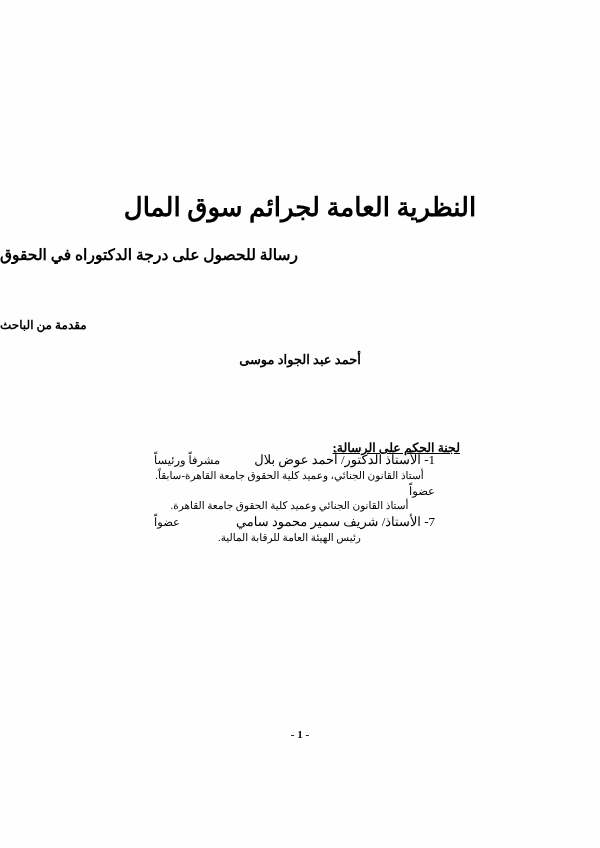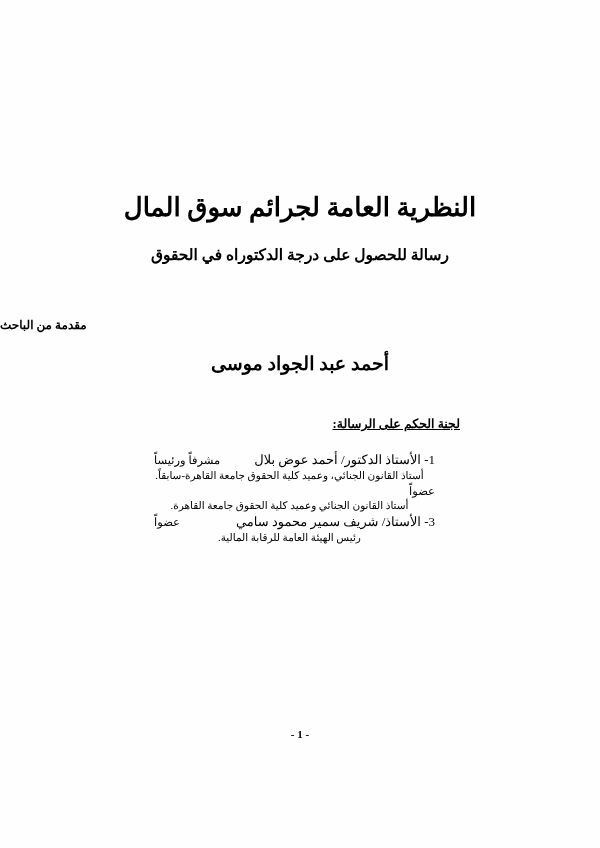--- a/index.html
+++ b/index.html
@@ -33,48 +33,48 @@
     font-size: 26px;
     font-weight: bold;
     letter-spacing: 0px;
     direction: rtl;
   }
   .doc-subtitle {
     position: absolute;
     top: 246px;
     left: 0;
     right: 0;
-    text-align: center;
+    text-align: left;
     font-size: 15.5px;
     font-weight: bold;
     direction: rtl;
   }
   .submitted-by {
     position: absolute;
     top: 318px;
     left: 0;
     right: 0;
     text-align: left;
     font-size: 12px;
     font-weight: bold;
     direction: rtl;
   }
   .author-name {
     position: absolute;
     top: 352px;
     left: 0;
     right: 0;
     text-align: center;
-    font-size: 19px;
+    font-size: 13px;
     font-weight: bold;
     direction: rtl;
   }
   .committee-heading {
     position: absolute;
-    top: 416px;
+    top: 440px;
     right: 140px;
     font-size: 12.5px;
     font-weight: bold;
     text-decoration: underline;
     direction: rtl;
   }
   .committee-list {
     position: absolute;
     top: 452px;
     right: 0;
@@ -151,21 +151,21 @@
 
     <div class="member">
       <div class="member-line">
         <span class="member-role">عضواً</span>
       </div>
       <div class="member-affiliation">أستاذ القانون الجنائي وعميد كلية الحقوق جامعة القاهرة.</div>
     </div>
 
     <div class="member">
       <div class="member-line">
-        <span class="member-name">3- الأستاذ/ شريف سمير محمود سامي</span>
+        <span class="member-name">7- الأستاذ/ شريف سمير محمود سامي</span>
         <span class="member-role">عضواً</span>
       </div>
       <div class="member-affiliation">رئيس الهيئة العامة للرقابة المالية.</div>
     </div>
 
   </div>
 
   <div class="page-number">- 1 -</div>
 
 </div>

